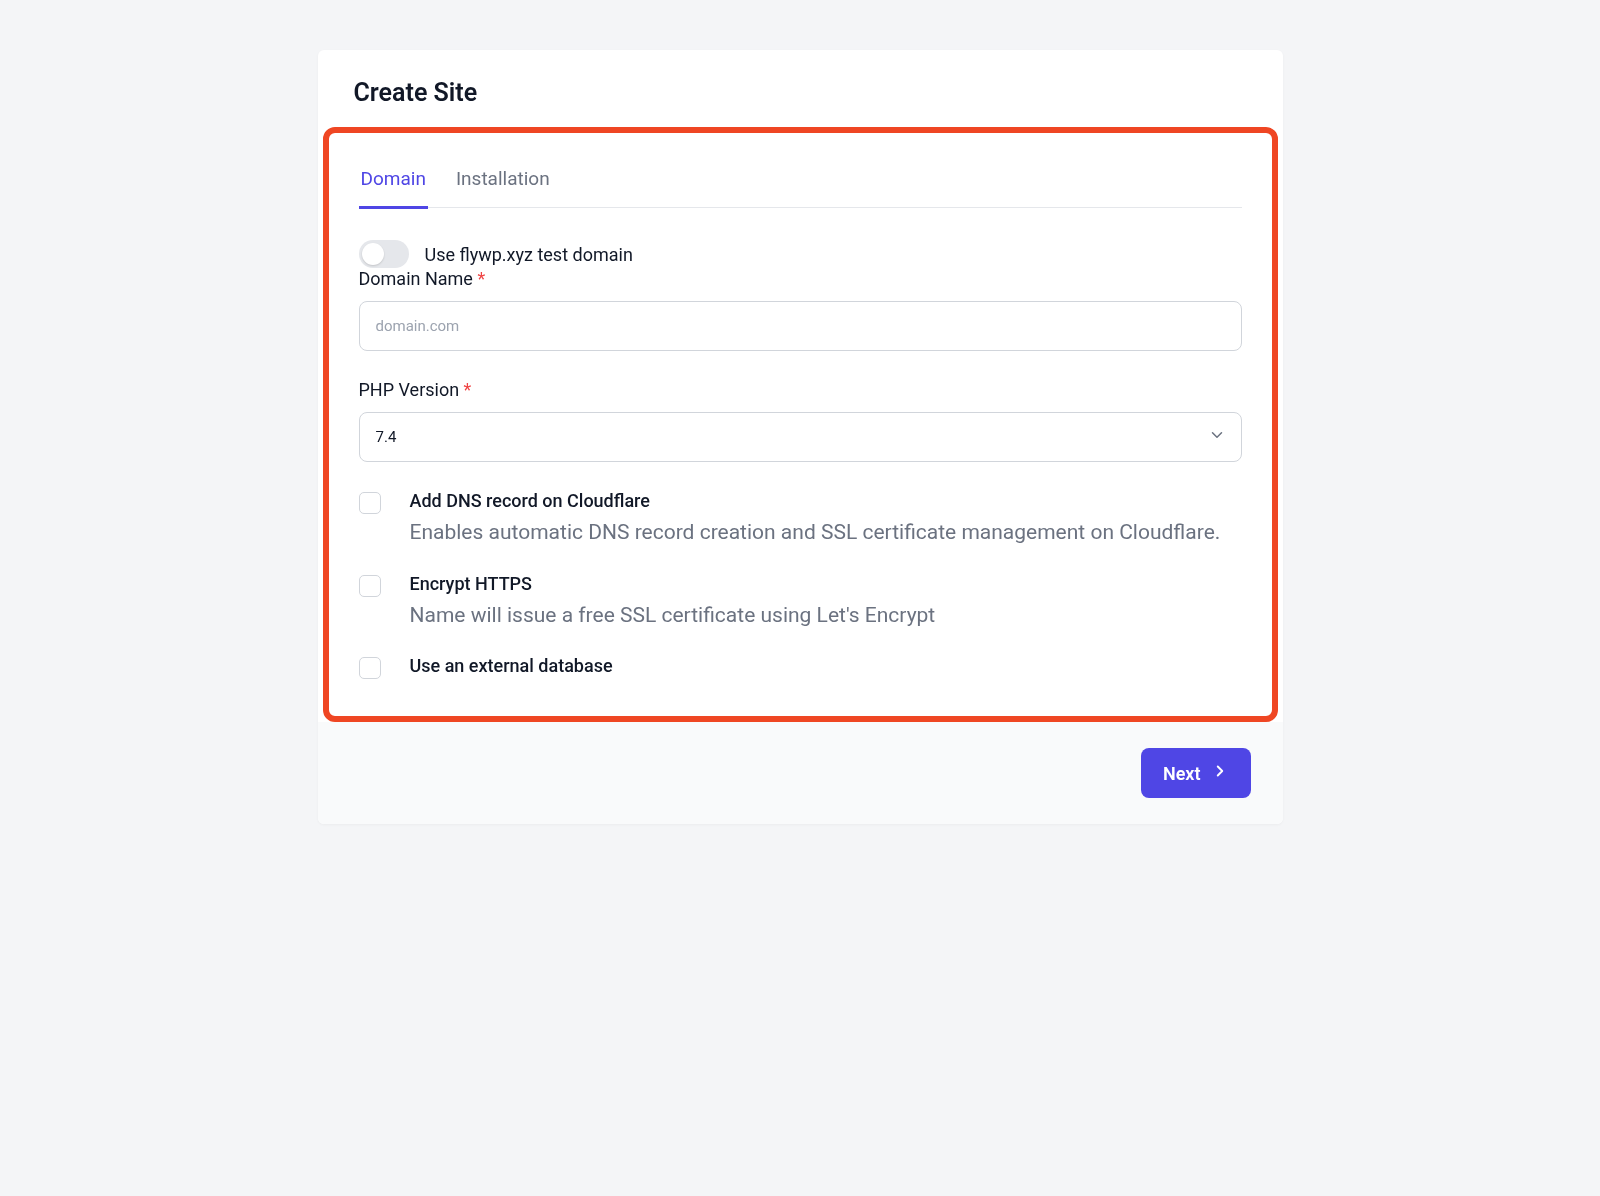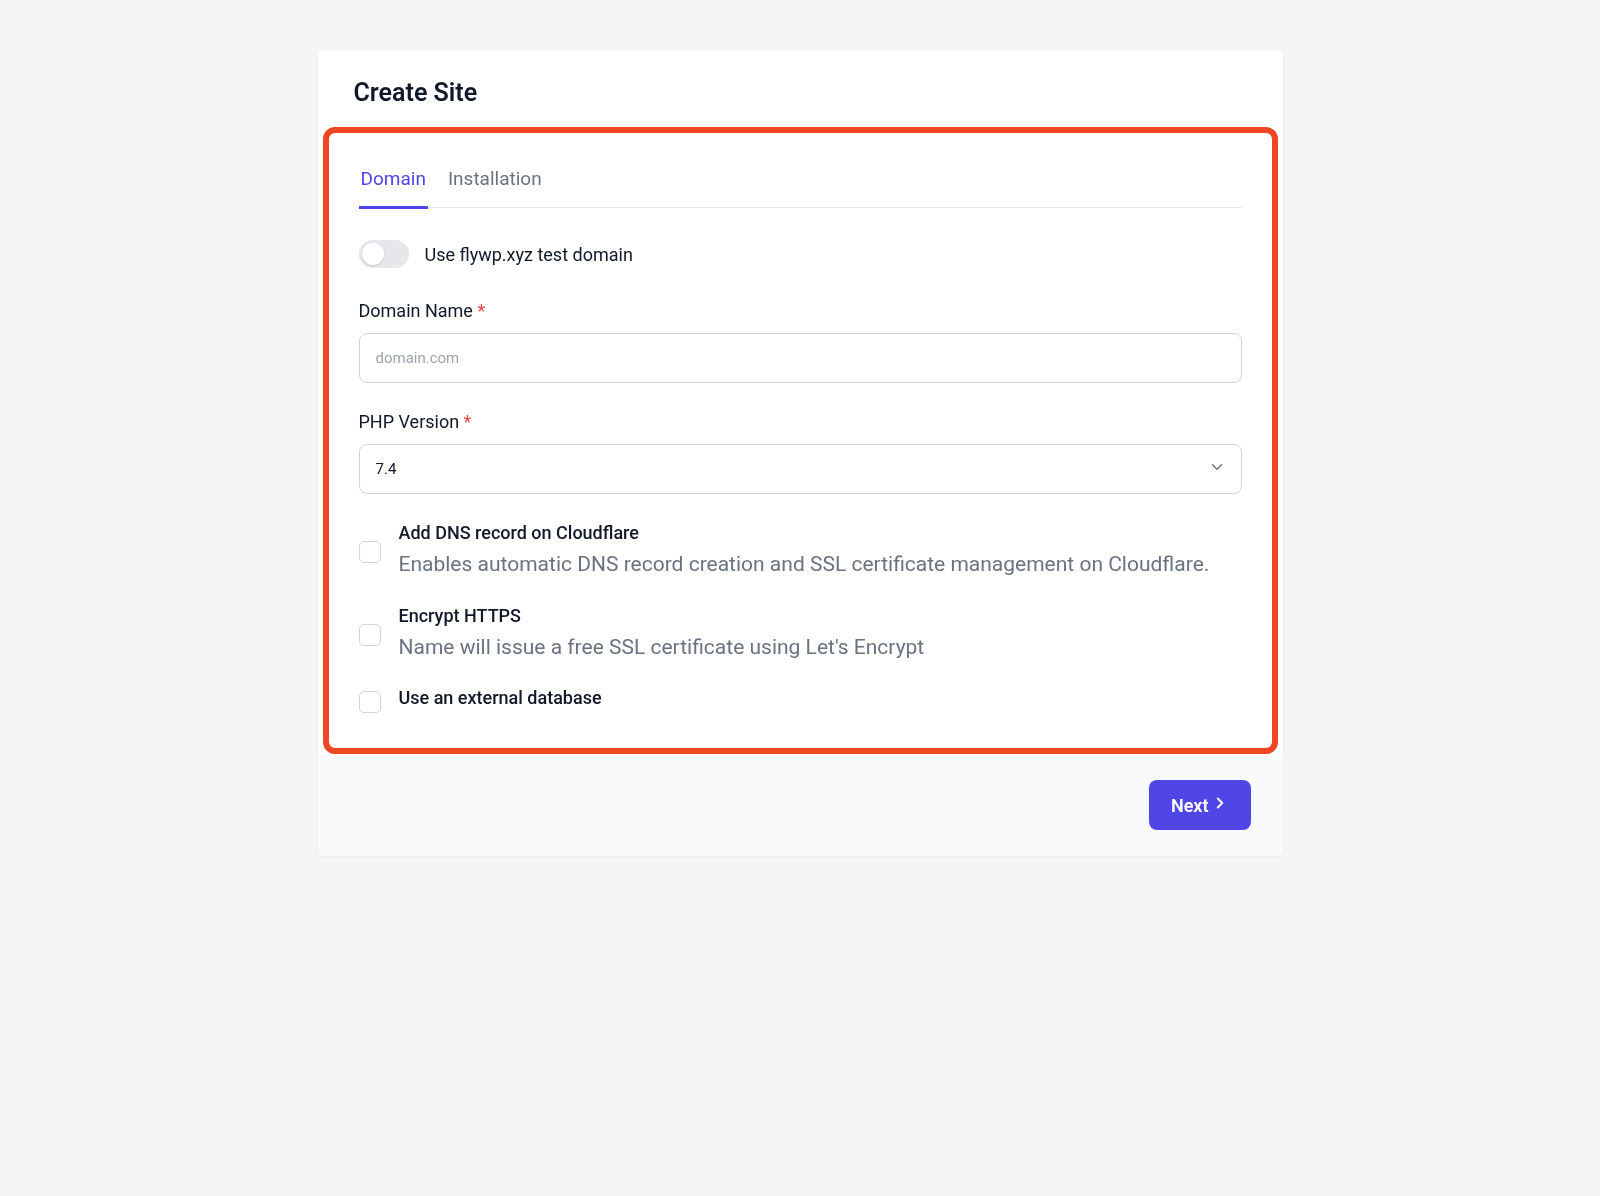--- a/index.html
+++ b/index.html
@@ -28,41 +28,40 @@
       color: #111827;
     }
     .highlight-box {
       margin: 10px 5px 0;
       border: 6px solid #ef4623;
       border-radius: 12px;
       padding: 24px 30px 34px;
     }
     .tabs {
       display: flex;
-      gap: 18px;
+      gap: 26px;
       border-bottom: 1px solid #e5e7eb;
       margin-bottom: 32px;
     }
     .tab {
       padding: 10px 2px 16px;
       font-size: 19px;
       color: #6b7280;
       cursor: pointer;
       border-bottom: 3px solid transparent;
       margin-bottom: -2px;
     }
     .tab.active {
       color: #4f46e5;
       border-bottom-color: #4f46e5;
     }
     .toggle-row {
       display: flex;
       align-items: center;
       gap: 16px;
-      margin-bottom: 32px;
     }
     .toggle {
       width: 50px;
       height: 28px;
       background: #e5e7eb;
       border-radius: 999px;
       position: relative;
       cursor: pointer;
     }
     .toggle .knob {
@@ -106,23 +105,23 @@
     .chevron {
       position: absolute;
       right: 16px;
       top: 50%;
       transform: translateY(-50%);
       pointer-events: none;
       color: #6b7280;
     }
     .check-row {
       display: flex;
-      gap: 18px;
+      gap: 29px;
       margin-bottom: 24px;
-      align-items: center;
+      align-items: flex-start;
     }
     .check-row:last-child { margin-bottom: 0; }
     .checkbox {
       width: 22px;
       height: 22px;
       border: 1.5px solid #d1d5db;
       border-radius: 5px;
       flex-shrink: 0;
       cursor: pointer;
       margin-top: 2px;
@@ -142,21 +141,21 @@
     .next-btn {
       background: #4f46e5;
       color: #ffffff;
       border: none;
       border-radius: 8px;
       padding: 14px 22px;
       font-size: 18px;
       font-weight: 600;
       display: inline-flex;
       align-items: center;
-      gap: 2px;
+      gap: 10px;
       cursor: pointer;
       font-family: inherit;
     }
   </style>
 </head>
 <body>
 
 <div class="card">
 
   <div class="card-header">

